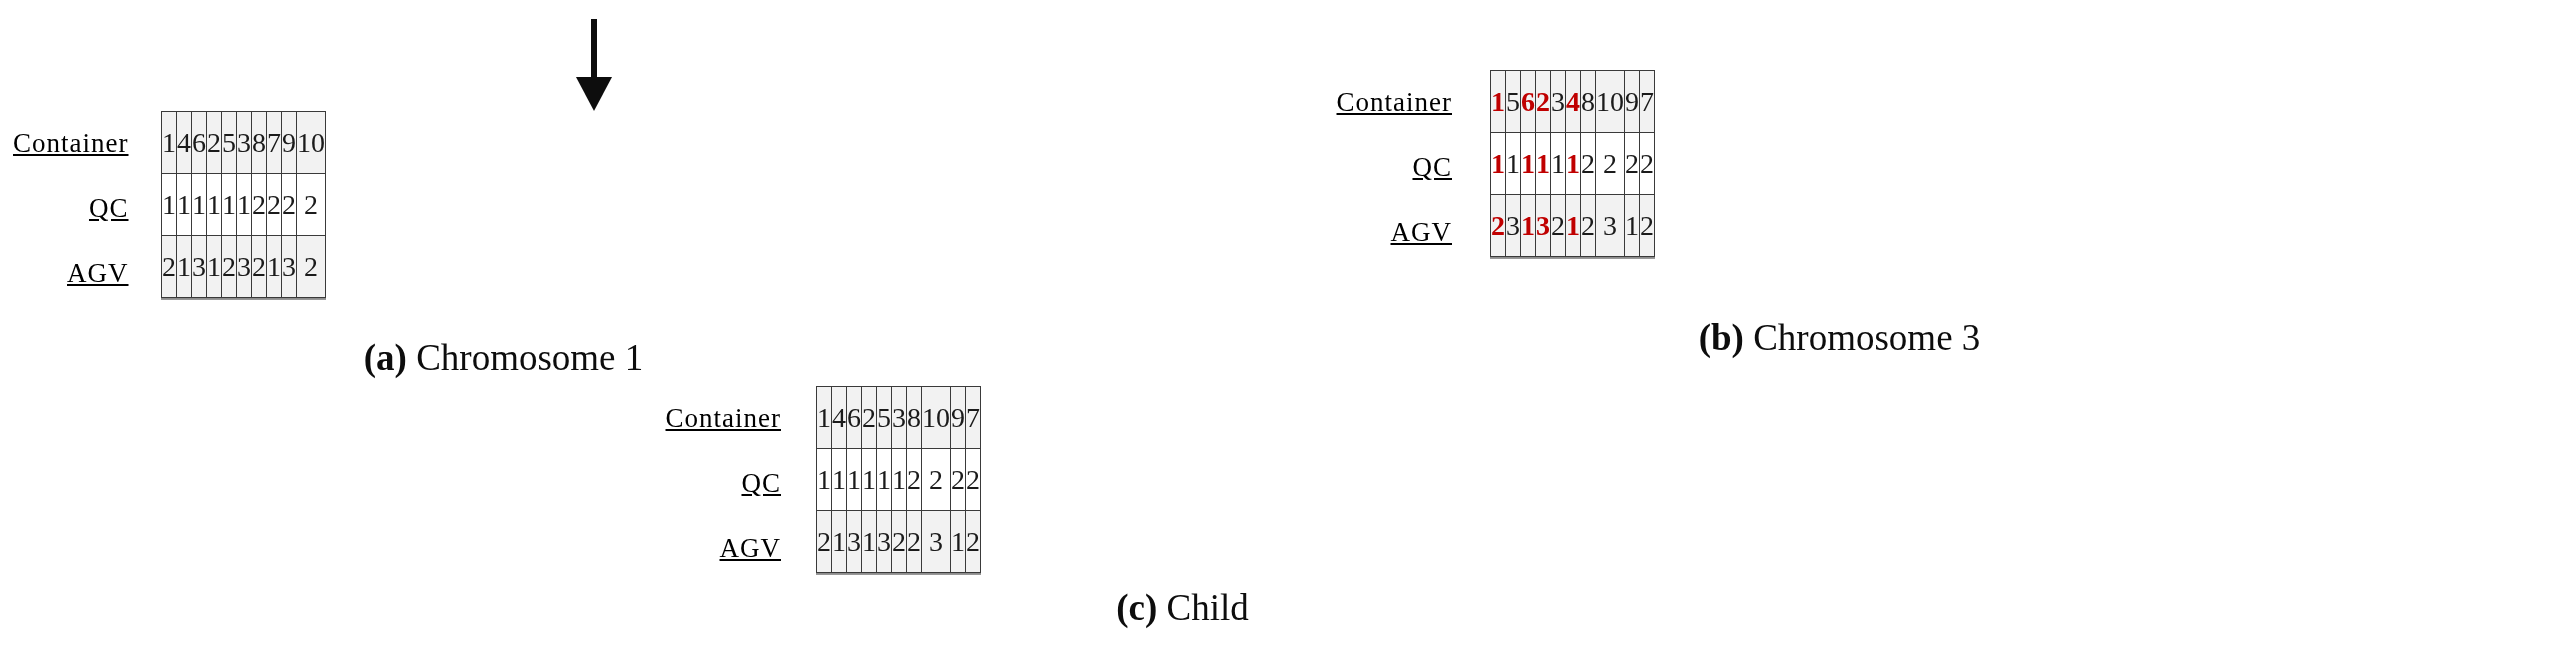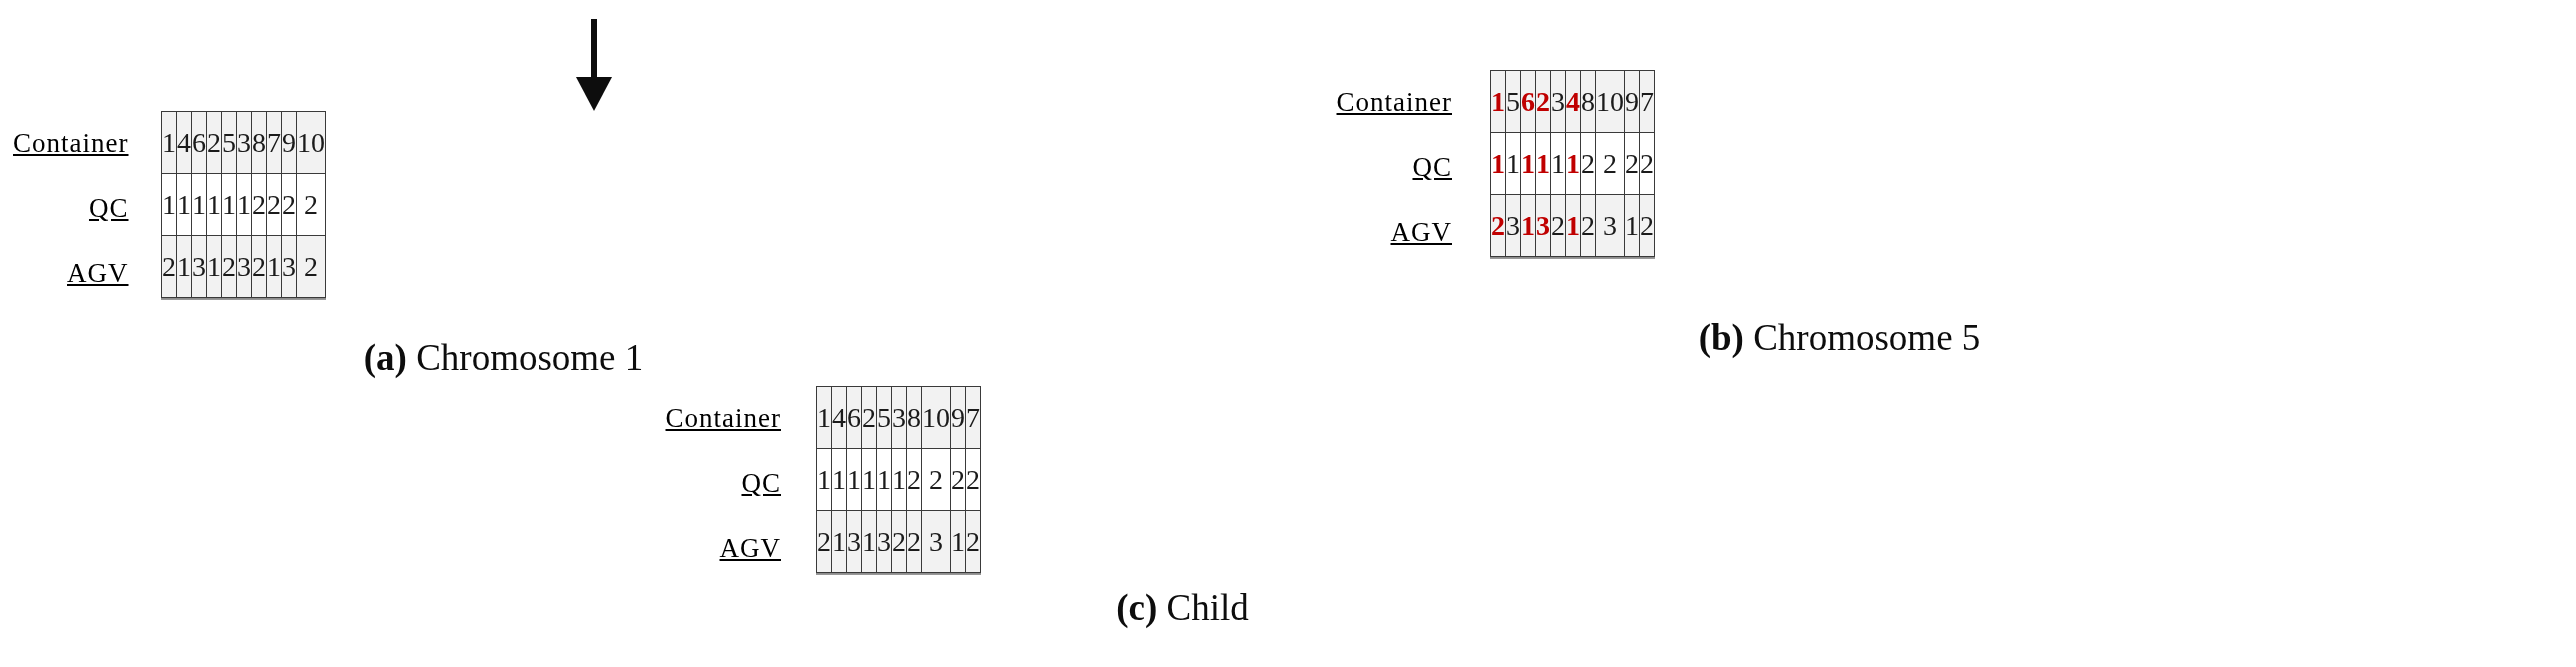--- a/index.html
+++ b/index.html
@@ -194,21 +194,21 @@
       <td class="hl">1</td>
       <td>2</td>
       <td>3</td>
       <td>1</td>
       <td>2</td>
     </tr>
   </tbody>
     </table>
 </div>
 
-<div class="caption" id="caption-b"><b>(b)</b><span> Chromosome 5</span></div>
+<div class="caption" id="caption-b"><b>(b)</b><span> Chromosome 3</span></div>
 
 <div class="panel" id="panel-c">
   <div class="labels">
     <div class="lbl">Container</div>
     <div class="lbl">QC</div>
     <div class="lbl">AGV</div>
   </div>
   <table class="grid">
     <tbody>
         <tr class="row-container">

